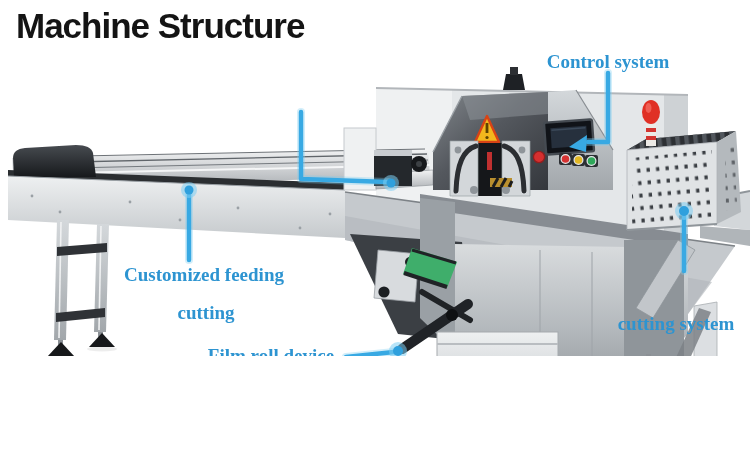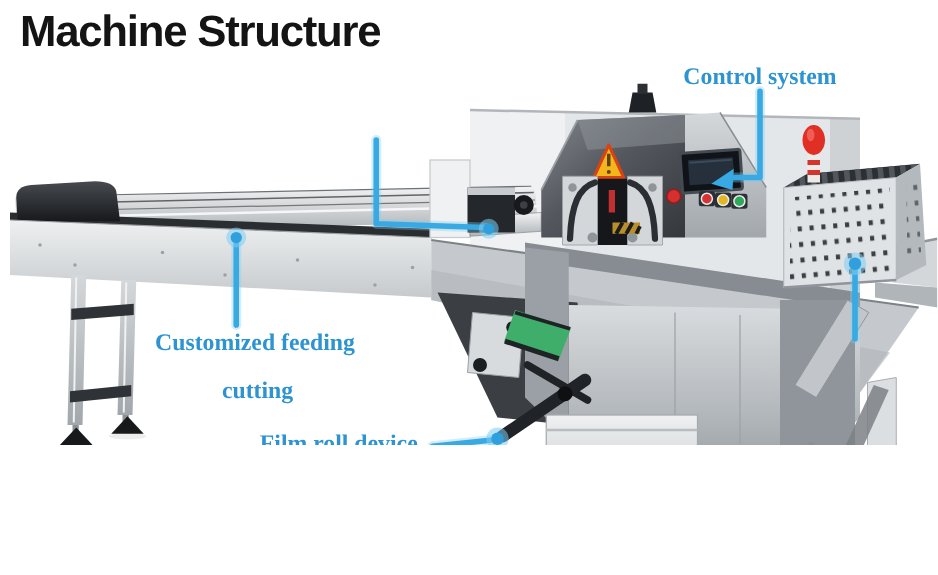--- a/index.html
+++ b/index.html
@@ -287,13 +287,14 @@
   <div class="page-title ann-left">Machine Structure</div>
 
 
   <div class="ann" style="left:204px;top:264px;">Customized feeding</div>
 
   <div class="ann" style="left:608px;top:51px;">Control system</div>
   <div class="ann" style="left:206px;top:302px;">cutting</div>
 
   <div class="ann" style="left:271px;top:345px;">Film roll device</div>
 
+  <div class="ann" style="left:676px;top:313px;">cutting system</div>
 </div>
 
 </body></html>

